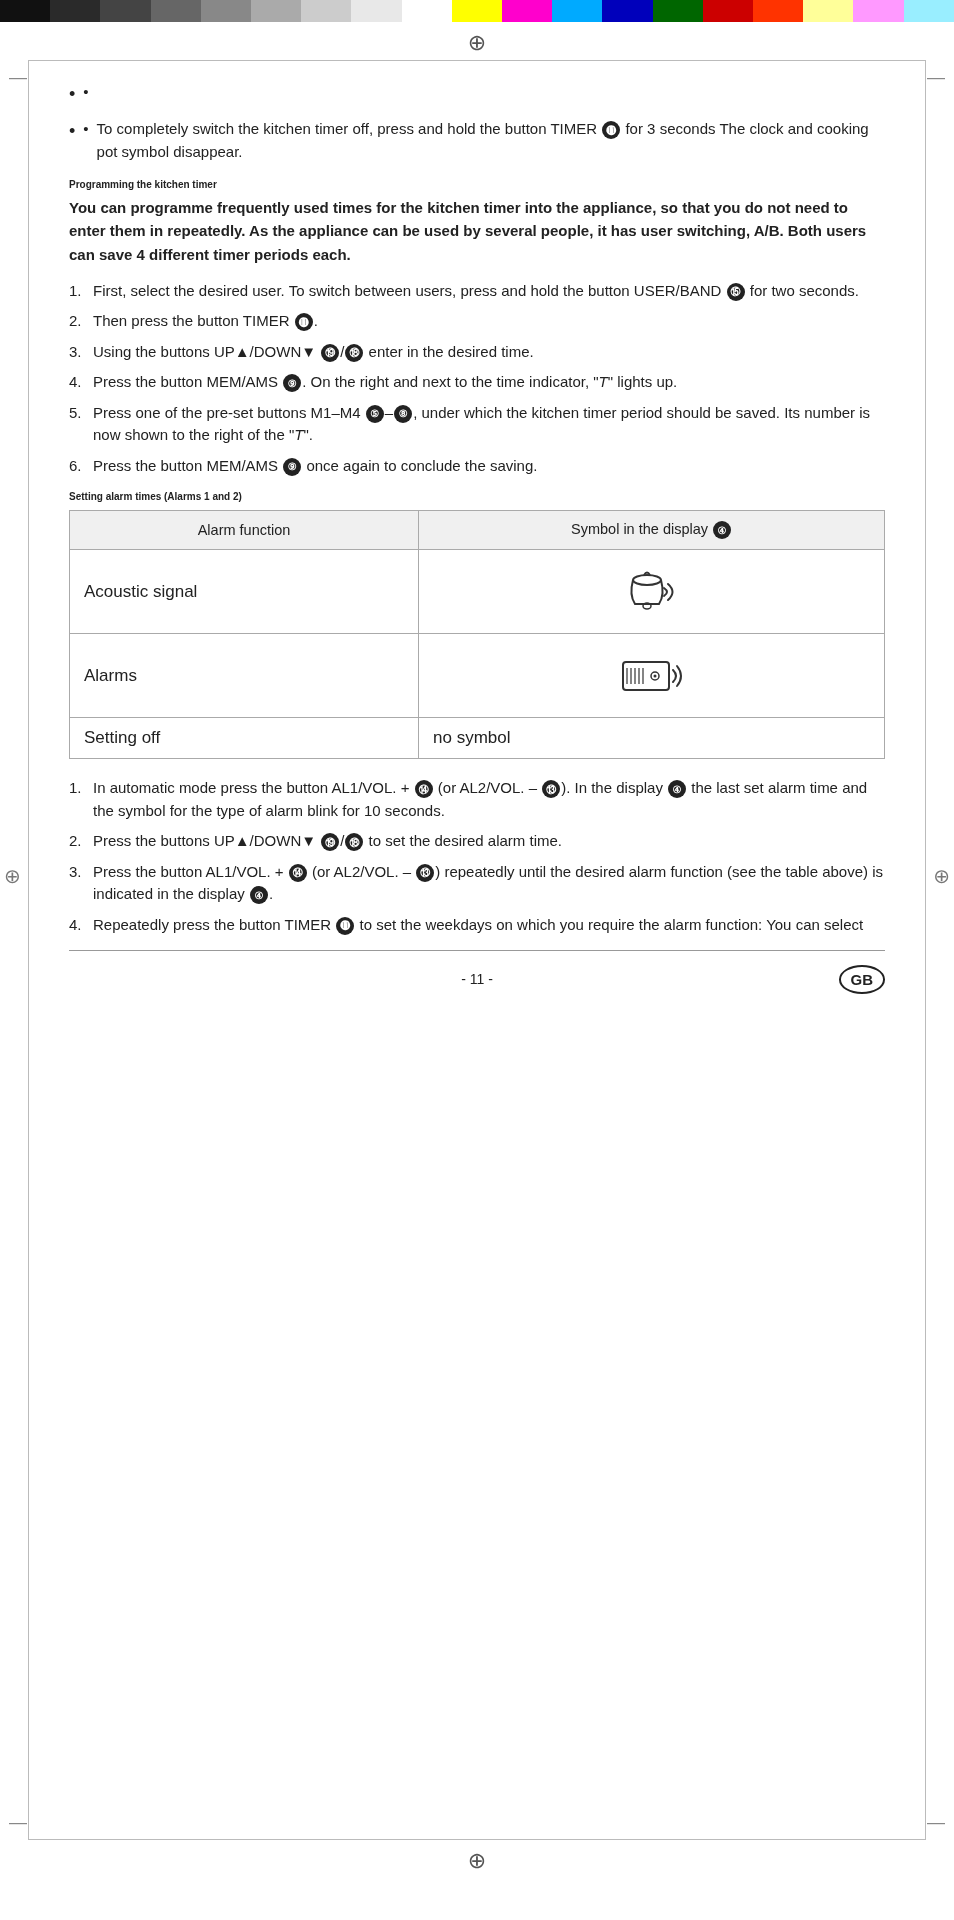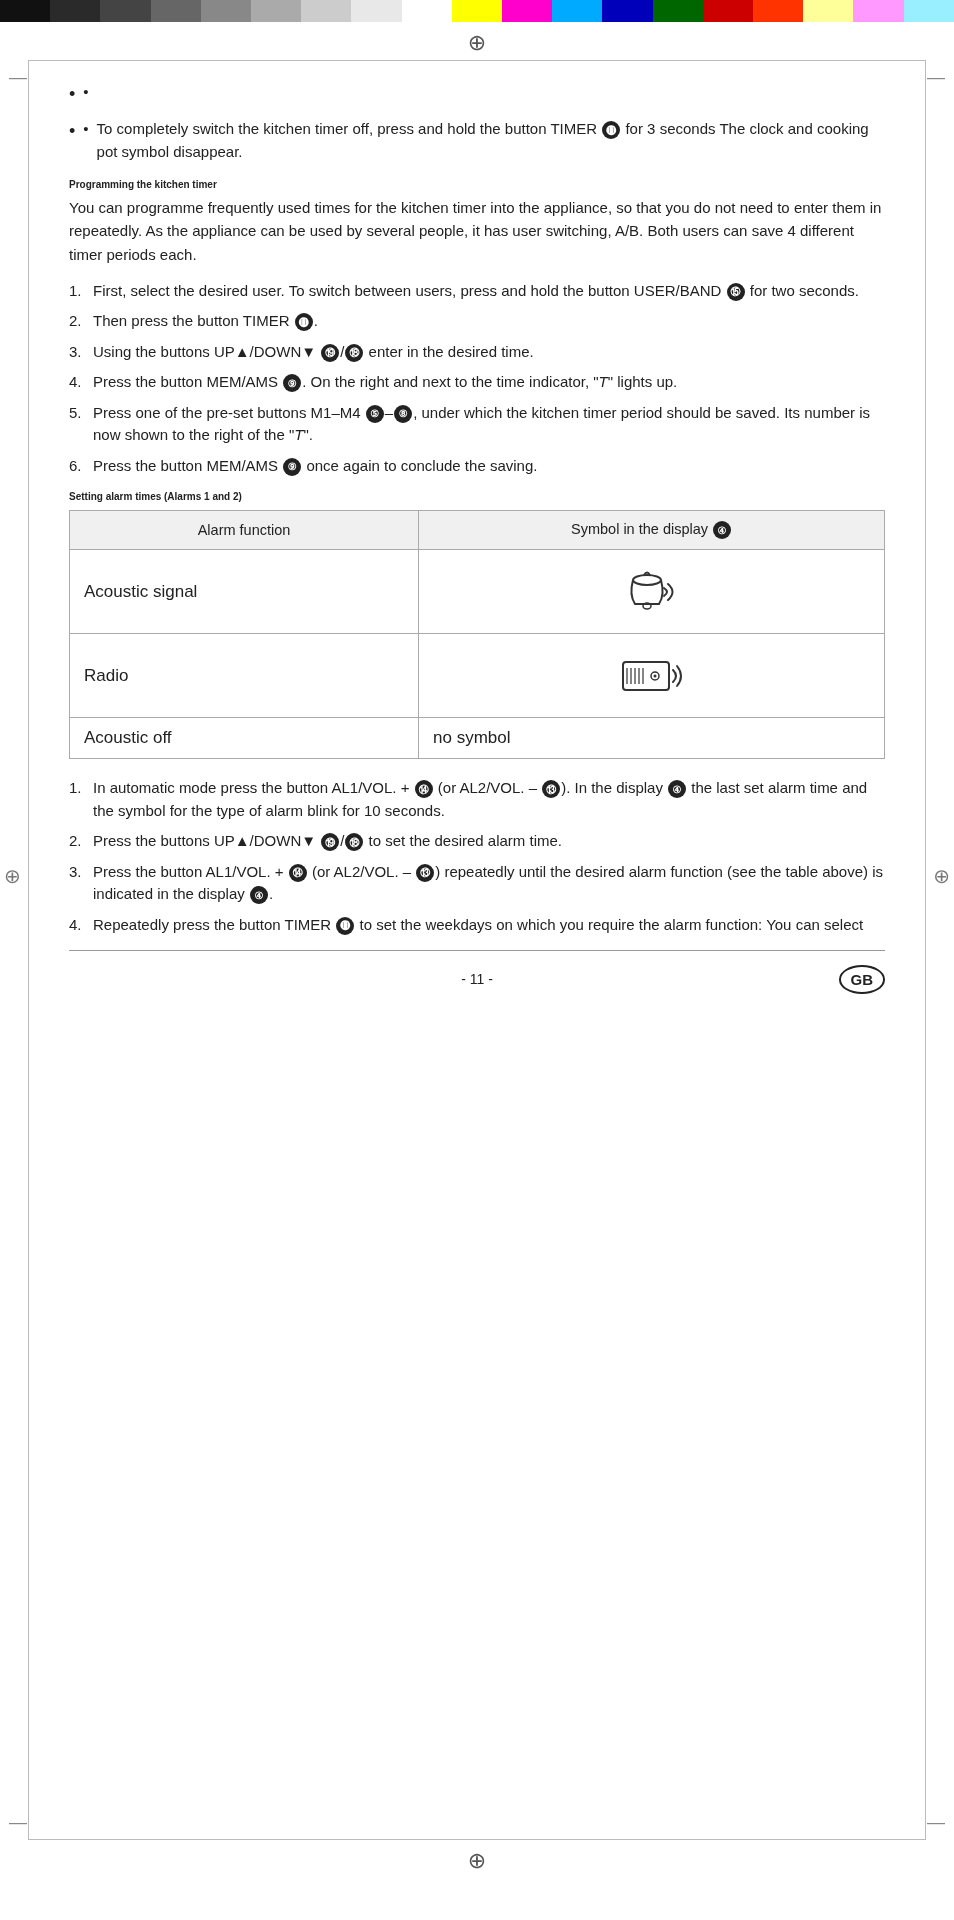--- a/index.html
+++ b/index.html
@@ -76,20 +76,21 @@
 
     .section-heading {
       font-weight: bold;
       font-size: 10px;
       margin-bottom: 6px;
     }
 
     .section-para {
       line-height: 1.55;
       margin-bottom: 14px;
+      font-weight: bold;
     }
 
     .numbered-list {
       list-style: none;
       margin-bottom: 14px;
     }
     .numbered-list li {
       display: flex;
       gap: 6px;
       margin-bottom: 8px;
@@ -311,21 +312,21 @@
               <ellipse cx="30" cy="46" rx="4" ry="3" fill="none" stroke="#333" stroke-width="1.5"></ellipse>
 
               <path d="M27 15 Q30 10 33 15" fill="none" stroke="#333" stroke-width="1.8"></path>
 
               <path d="M47 28 Q53 32 47 36" fill="none" stroke="#333" stroke-width="2" stroke-linecap="round"></path>
               <path d="M51 24 Q60 32 51 40" fill="none" stroke="#333" stroke-width="2" stroke-linecap="round"></path>
             </svg>
           </td>
         </tr>
         <tr>
-          <td>Radio</td>
+          <td>Alarms</td>
           <td class="symbol-cell">
             
             <svg class="icon-radio" viewBox="0 0 70 58" xmlns="http://www.w3.org/2000/svg">
 
               <rect x="6" y="18" width="46" height="28" rx="3" ry="3" fill="none" stroke="#333" stroke-width="2"></rect>
 
               <line x1="10" y1="24" x2="10" y2="40" stroke="#333" stroke-width="1.2"></line>
               <line x1="14" y1="24" x2="14" y2="40" stroke="#333" stroke-width="1.2"></line>
               <line x1="18" y1="24" x2="18" y2="40" stroke="#333" stroke-width="1.2"></line>
               <line x1="22" y1="24" x2="22" y2="40" stroke="#333" stroke-width="1.2"></line>
@@ -333,21 +334,21 @@
 
               <circle cx="38" cy="32" r="4" fill="none" stroke="#333" stroke-width="1.5"></circle>
               <circle cx="38" cy="32" r="1.5" fill="#333"></circle>
 
               <path d="M56 26 Q62 32 56 38" fill="none" stroke="#333" stroke-width="2" stroke-linecap="round"></path>
               <path d="M60 22 Q68 32 60 42" fill="none" stroke="#333" stroke-width="2" stroke-linecap="round"></path>
             </svg>
           </td>
         </tr>
         <tr>
-          <td>Acoustic off</td>
+          <td>Setting off</td>
           <td>no symbol</td>
         </tr>
       </tbody>
     </table>
 
     <ol class="numbered-list">
       <li>
         <span class="num">1.</span>
         <span>In automatic mode press the button AL1/VOL. + <span class="badge">⑭</span> (or AL2/VOL. – <span class="badge">⑬</span>). In the display <span class="badge">④</span> the last set alarm time and the symbol for the type of alarm blink for 10 seconds.</span>
       </li>

